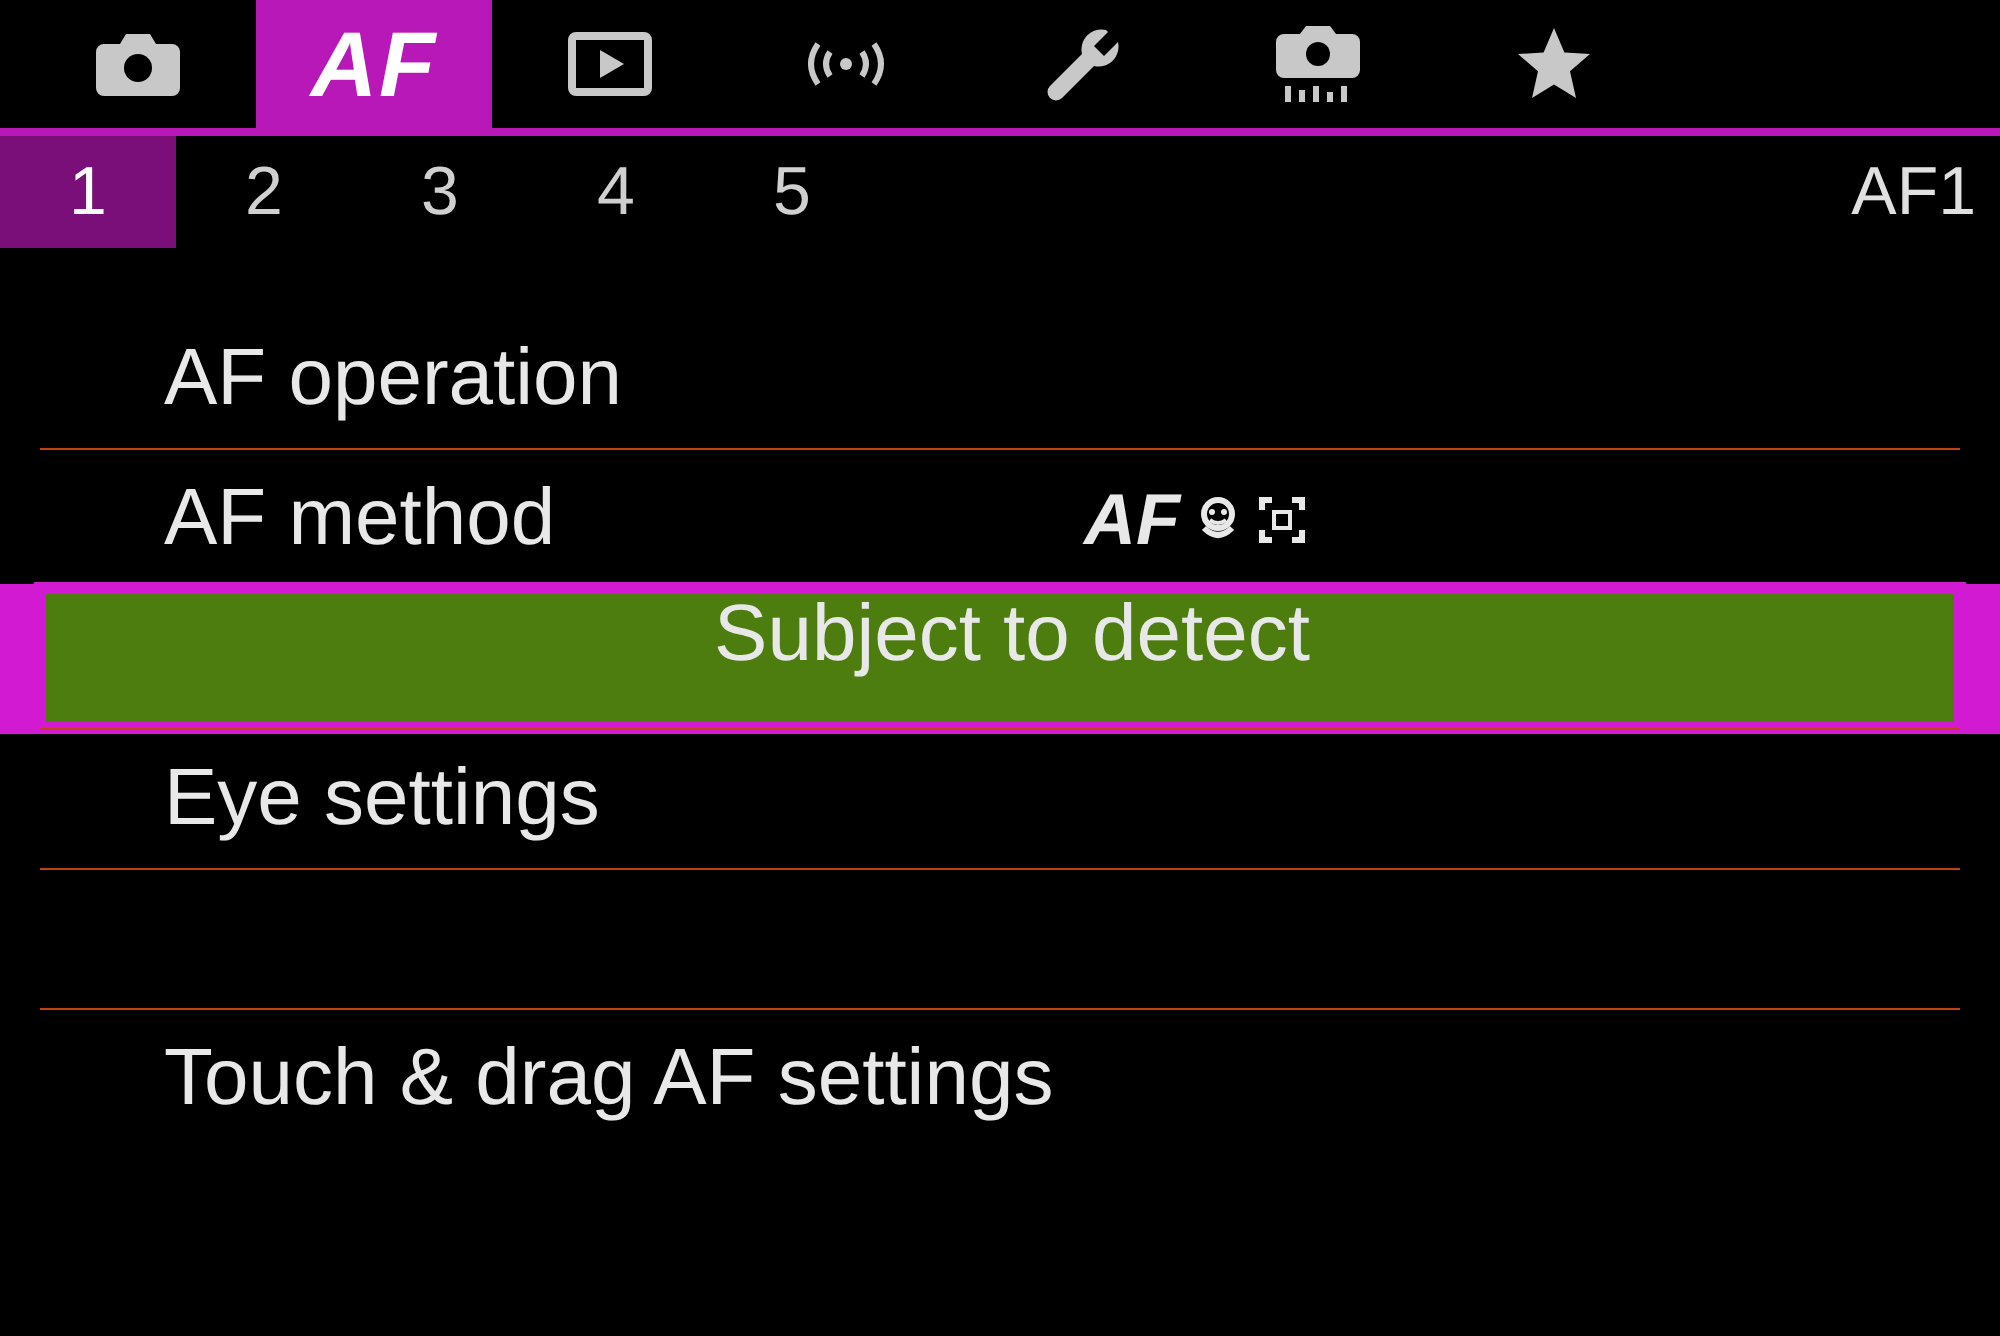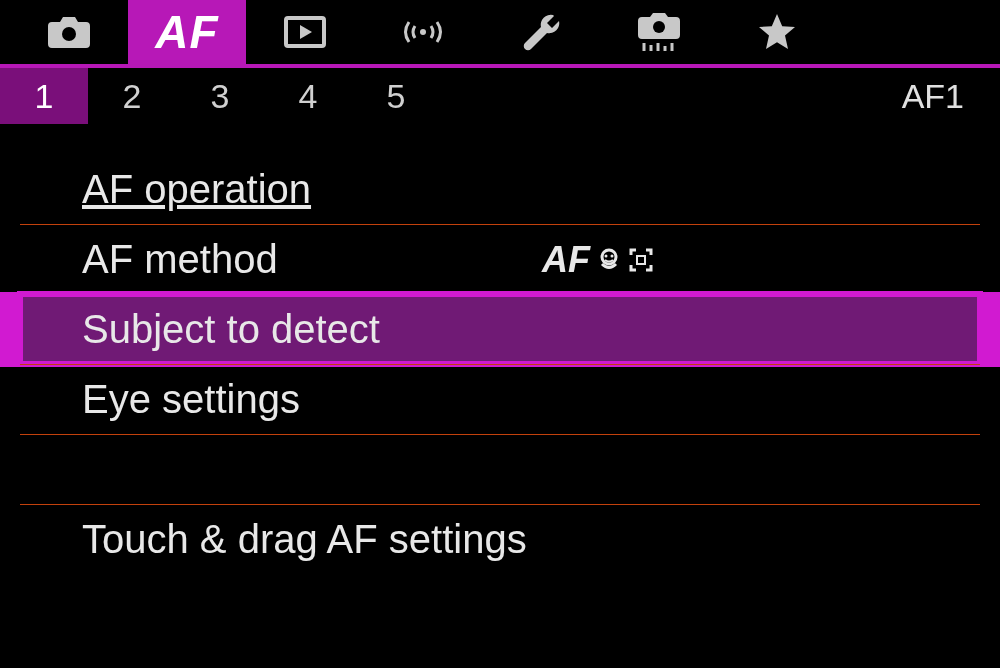--- a/index.html
+++ b/index.html
@@ -54,21 +54,21 @@
     justify-content: center;
     font-size: 34px;
     color: #d0d0d0;
   }
   .sub-tab.active {
     background: #7a0f7a;
     color: #fff;
   }
   .page-label {
     position: absolute;
-    right: 36px;
+    right: 12px;
     top: 0;
     height: 56px;
     display: flex;
     align-items: center;
     font-size: 34px;
     color: #e0e0e0;
   }
 
   
   .settings {
@@ -76,25 +76,26 @@
   }
   .row {
     display: flex;
     align-items: center;
     height: 70px;
     padding: 0 50px 0 62px;
     font-size: 40px;
     border-top: 1px solid #c2410c;
     position: relative;
   }
-  .row:first-child { border-top: none; text-decoration: underline; }
+  .row:first-child { border-top: none; }
   .row.selected {
     outline: 6px solid #d11ad1;
     outline-offset: -3px;
-    background: #701a75;
+    background: #4d7c0f;
+    flex-direction: column;
   }
   .row.selected::before {
     content: '';
     position: absolute;
     left: -20px;
     top: -3px;
     bottom: -3px;
     width: 18px;
     background: #d11ad1;
   }

